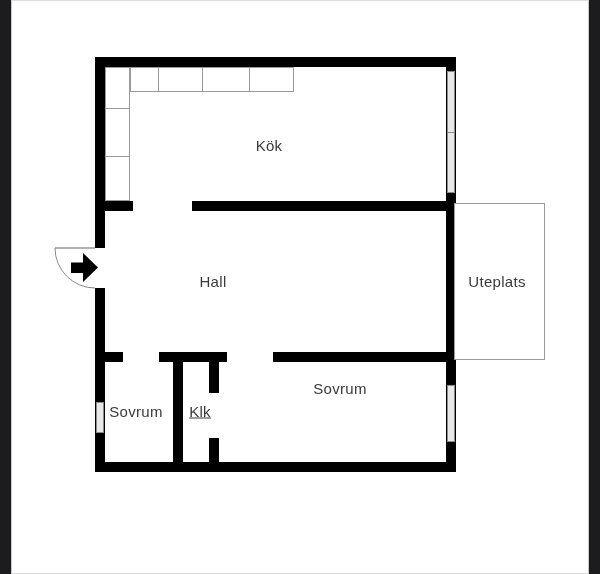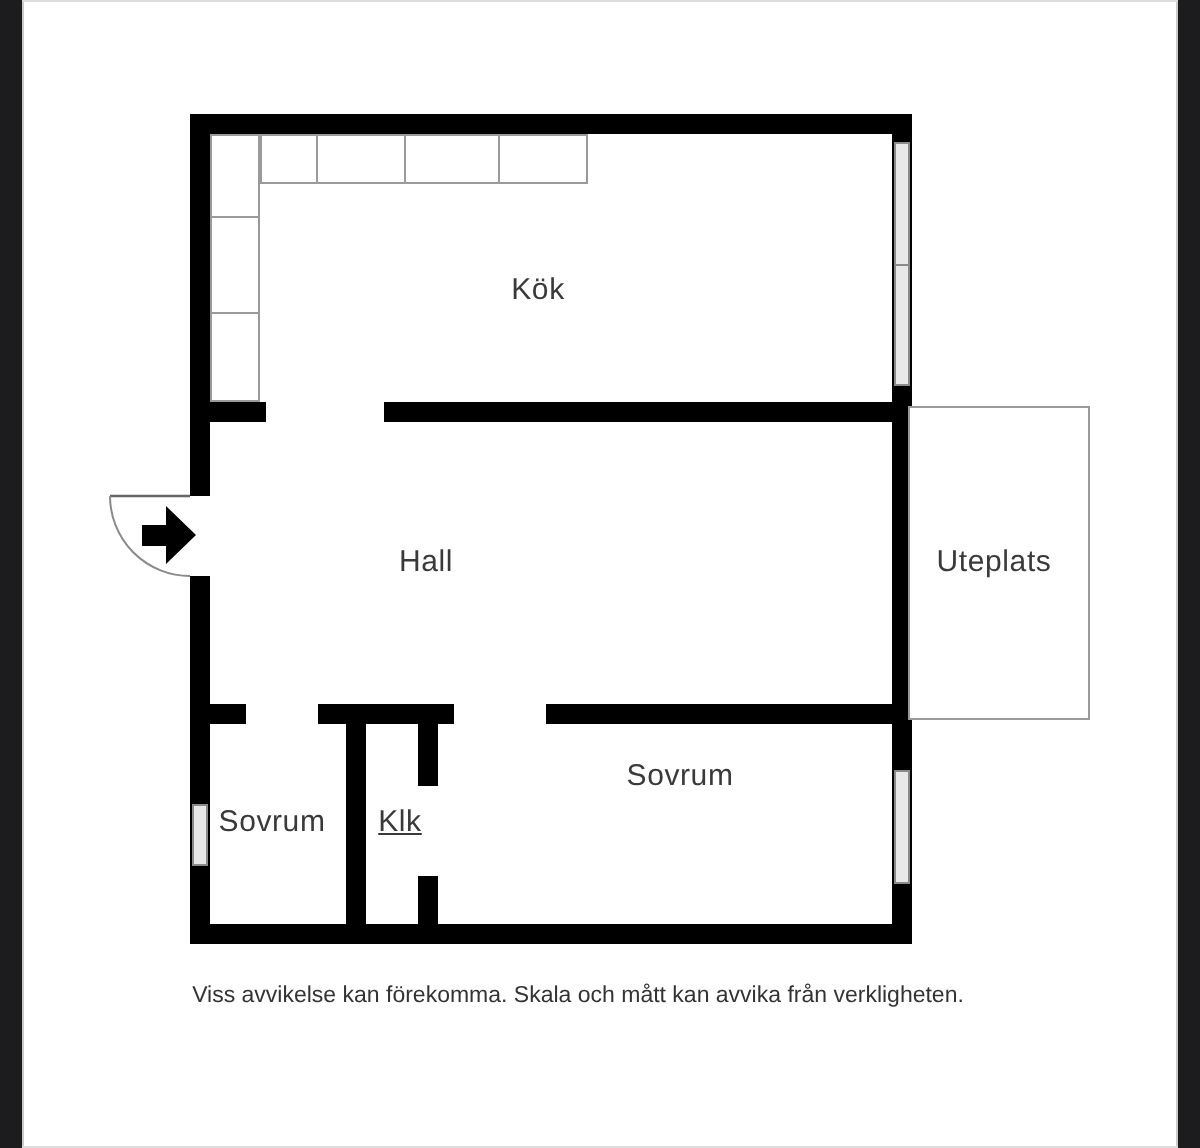--- a/index.html
+++ b/index.html
@@ -76,15 +76,14 @@
     <polygon points="3,12.5 15,12.5 15,3 30,17.5 15,32 15,23 3,23" fill="#000000"></polygon>
   </svg>
 
   <div class="room-label" style="left:269px;top:145px;">Kök</div>
   <div class="room-label" style="left:166px;top:281px;margin-left:47px;">Hall</div>
   <div class="room-label" style="left:497px;top:281px;">Uteplats</div>
   <div class="room-label" style="left:136px;top:411px;">Sovrum</div>
   <div class="room-label" style="left:200px;top:411px;text-decoration:underline;">Klk</div>
   <div class="room-label" style="left:340px;top:388px;">Sovrum</div>
 
-  <div class="disclaimer">Viss avvikelse kan förekomma. Skala och mått kan avvika från verkligheten.</div>
 
 </div>
 
 </body></html>

